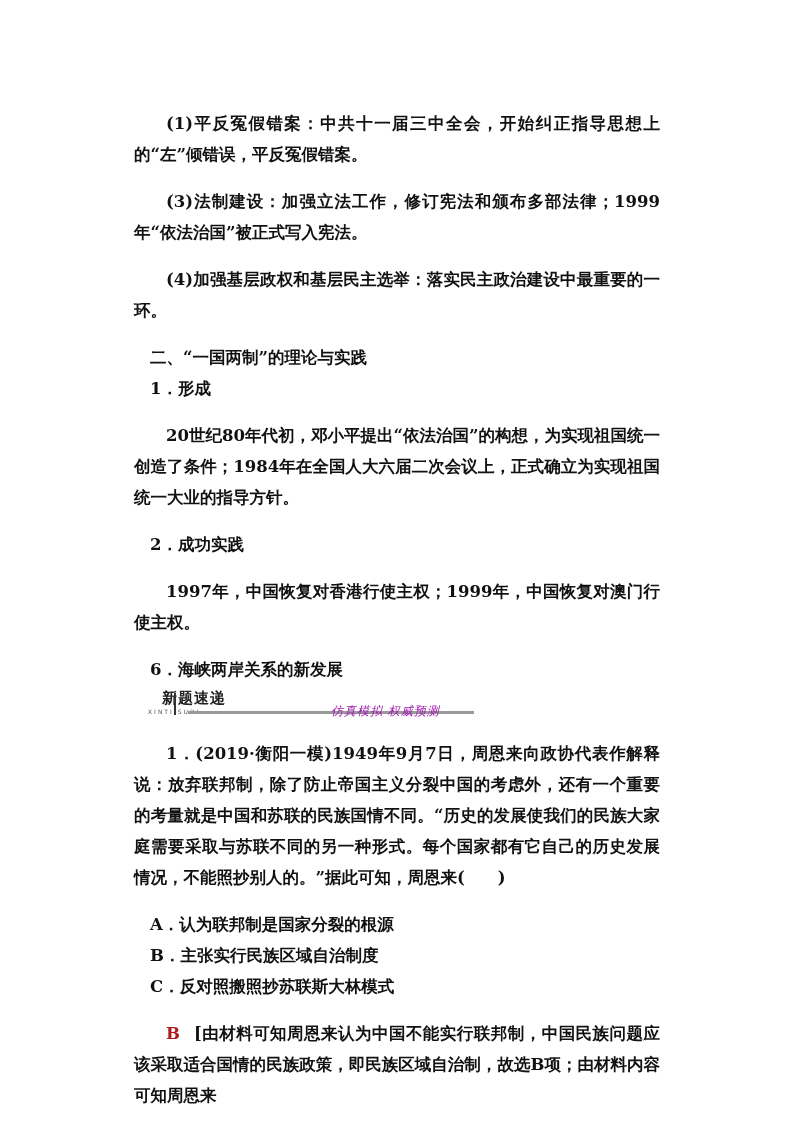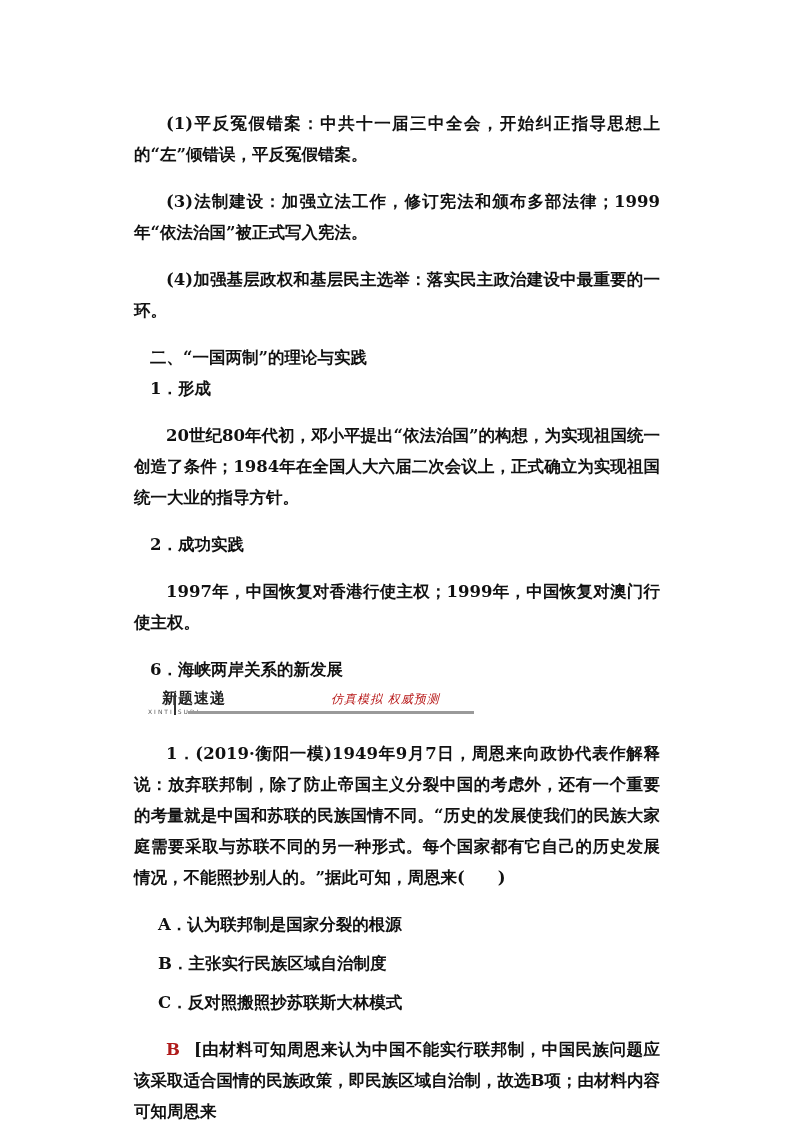--- a/index.html
+++ b/index.html
@@ -6,41 +6,41 @@
   body { width: 794px; height: 1123px; position: relative; overflow: hidden; }
   .page {
     position: absolute; left: 118px; top: 92px; width: 558px;
     font-family: "DejaVu Serif", "Liberation Serif", serif;
     font-size: 16.5px; color: #111111; line-height: 31px;
     font-weight: bold;
   }
   .para { margin: 16px; text-align: justify; }
   .indent { text-indent: 32px; }
   .heading { margin: 0; padding-left: 32px; }
-  .option { margin: 8px; padding-left: 32px; }
+  .option { margin: 0; padding-left: 32px; }
   .banner {
     position: relative; height: 34px; margin: 3px 0 0 30px; width: 320px;
   }
   .banner-title {
     position: absolute; left: 14px; top: 0px; font-family: "DejaVu Sans", sans-serif;
     font-size: 15px; font-weight: bold; color: #222; letter-spacing: 1px; line-height: 20px;
   }
   .banner-sub {
     position: absolute; left: 0px; top: 20px; font-family: "DejaVu Sans", sans-serif;
     font-size: 6px; color: #555; letter-spacing: 2px; line-height: 8px; font-weight: normal;
   }
   .banner-bar {
     position: absolute; left: 40px; top: 23px; width: 286px; height: 3px; background: #9a9a9a;
   }
   .banner-tick {
     position: absolute; left: 26px; top: 5px; width: 2px; height: 22px; background: #333;
   }
   .banner-right {
-    position: absolute; left: 183px; top: 2px; font-family: "DejaVu Serif", serif;
-    font-size: 12px; font-weight: normal; color: #b91c1c; letter-spacing: 1px; line-height: 18px;
+    position: absolute; left: 183px; top: 14px; font-family: "DejaVu Serif", serif;
+    font-size: 12px; font-weight: normal; color: #a21caf; letter-spacing: 1px; line-height: 18px;
     font-style: italic;
   }
   .answer-letter { color: #b01c1c; margin-right: 14px; }
 </style>
 </head>
 <body>
 
 <div class="page">
   <p class="para indent">(1)平反冤假错案：中共十一届三中全会，开始纠正指导思想上的“左”倾错误，平反冤假错案。</p>
   <p class="para indent">(3)法制建设：加强立法工作，修订宪法和颁布多部法律；1999年“依法治国”被正式写入宪法。</p>

